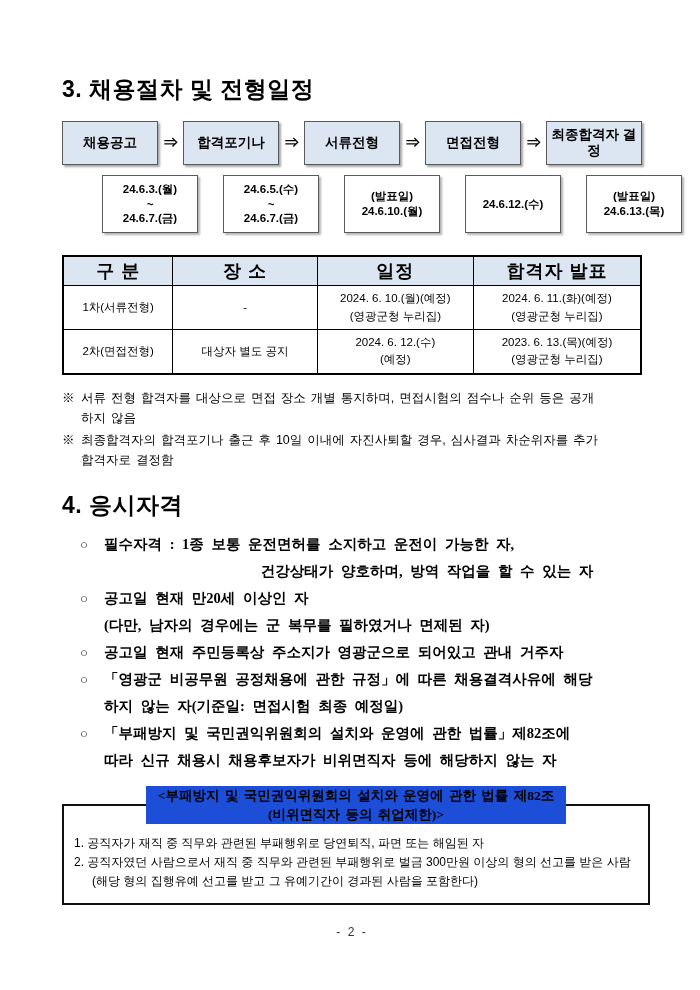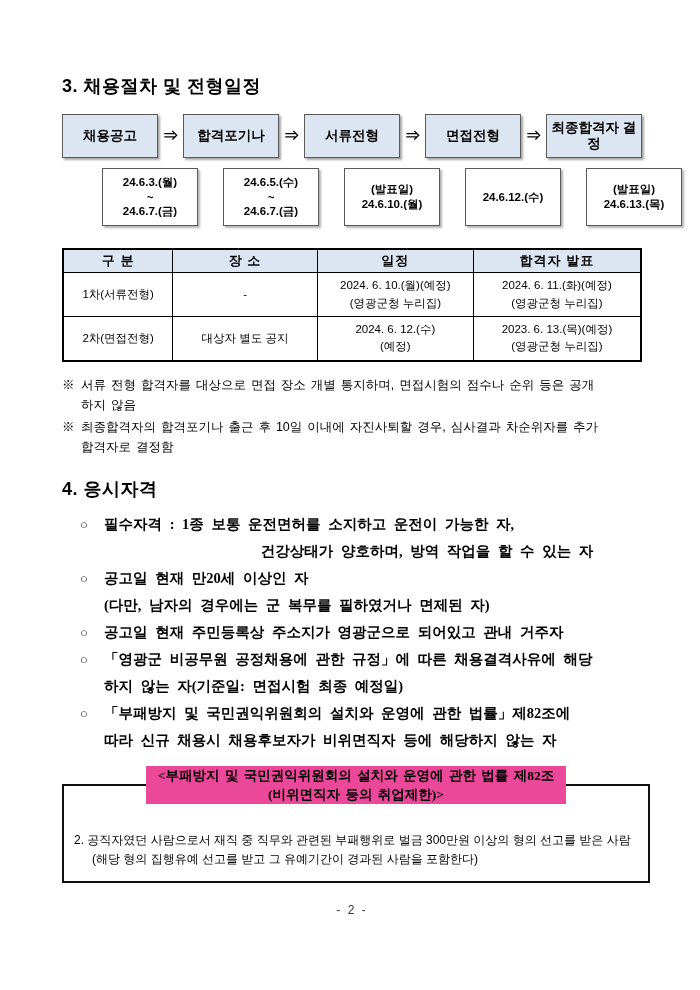--- a/index.html
+++ b/index.html
@@ -7,21 +7,21 @@
     width:700px;height:990px;position:relative;background:#ffffff;
     box-sizing:border-box;padding:74px 58px 0 62px;overflow:hidden;
     font-family:"Liberation Sans",sans-serif;color:#111111;
   }
   :root{
     --fill:#dce6f2;
     --box-border:#5a5a5a;
   }
   
   .sec-heading{
-    font-size:18px;font-weight:bold;color:#000;margin:0 0 16px 0;
+    font-size:23px;font-weight:bold;color:#000;margin:0 0 16px 0;
     letter-spacing:0.5px;
   }
   
   .flow-row,.date-row{
     display:flex;justify-content:space-between;align-items:stretch;width:580px;
   }
   .flow-box{
     width:96px;height:44px;background:var(--fill);
     border:1px solid var(--box-border);
     box-shadow:2px 2px 2px rgba(0,0,0,0.35);
@@ -45,21 +45,21 @@
   
   .schedule-table{
     width:580px;border-collapse:collapse;margin-top:22px;
     border:2px solid #000;table-layout:fixed;
   }
   .schedule-table th,.schedule-table td{
     border:1px solid #000;text-align:center;vertical-align:middle;
     padding:2px 2px;box-sizing:border-box;
   }
   .schedule-table th{
-    background:var(--fill);font-size:13px;font-weight:bold;height:15px;
+    background:var(--fill);font-size:18px;font-weight:bold;height:15px;
     letter-spacing:1px;color:#000;
   }
   .schedule-table td{font-size:11.5px;height:44px;line-height:1.5;color:#000;}
   .col-gubun{width:19%;} .col-place{width:25%;} .col-date{width:27%;} .col-announce{width:29%;}
   
   .notes{margin-top:13px;width:585px;}
   .note{display:flex;font-size:12.5px;line-height:20px;color:#000;word-spacing:1.5px;}
   .note + .note{margin-top:2px;}
   .note-mark{width:19px;flex:none;}
   .note-lines{flex:1;}
@@ -72,22 +72,22 @@
   }
   .elig-mark{width:24px;flex:none;font-size:13px;}
   .elig-lines{flex:1;}
   .indent-deep{padding-left:80px;text-align:center;}
   
   .legal-box{
     margin-top:30px;border:2px solid #111;width:588px;box-sizing:border-box;
     padding:0 10px 12px 10px;background:#fff;
   }
   .legal-title{
-    width:max-content;max-width:540px;margin:-20px auto 27px auto;
-    background:#ec4899;padding:0 12px;text-align:center;
+    width:max-content;max-width:540px;margin:-20px auto 10px auto;
+    background:#1d4ed8;padding:0 12px;text-align:center;
     font-family:"Liberation Serif",serif;font-weight:bold;font-size:13.5px;
     line-height:19px;color:#000;word-spacing:2px;
   }
   .legal-items{font-size:12px;line-height:19px;color:#000;}
   .legal-item{padding-left:18px;text-indent:-18px;}
   
   .page-number{
     text-align:center;margin-top:20px;font-size:12px;color:#333;
     letter-spacing:2px;
   }
@@ -251,19 +251,20 @@
       </span>
     </div>
   </div>
 
   <div class="legal-box">
     <div class="legal-title">
       <div>&lt;부패방지 및 국민권익위원회의 설치와 운영에 관한 법률 제82조</div>
       <div>(비위면직자 등의 취업제한)&gt;</div>
     </div>
     <div class="legal-items">
+      <div class="legal-item">1. 공직자가 재직 중 직무와 관련된 부패행위로 당연퇴직, 파면 또는 해임된 자</div>
       <div class="legal-item">2. 공직자였던 사람으로서 재직 중 직무와 관련된 부패행위로 벌금 300만원 이상의 형의 선고를 받은 사람(해당 형의 집행유예 선고를 받고 그 유예기간이 경과된 사람을 포함한다)</div>
     </div>
   </div>
 
   <div class="page-number">- 2 -</div>
 
 </div>
 
 </body></html>

